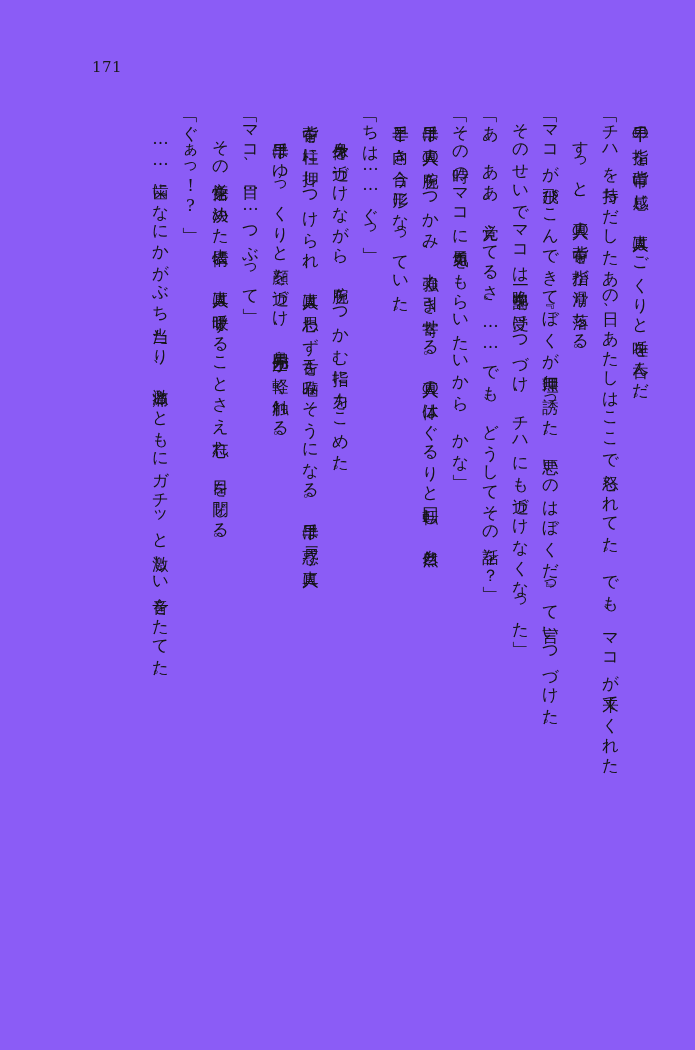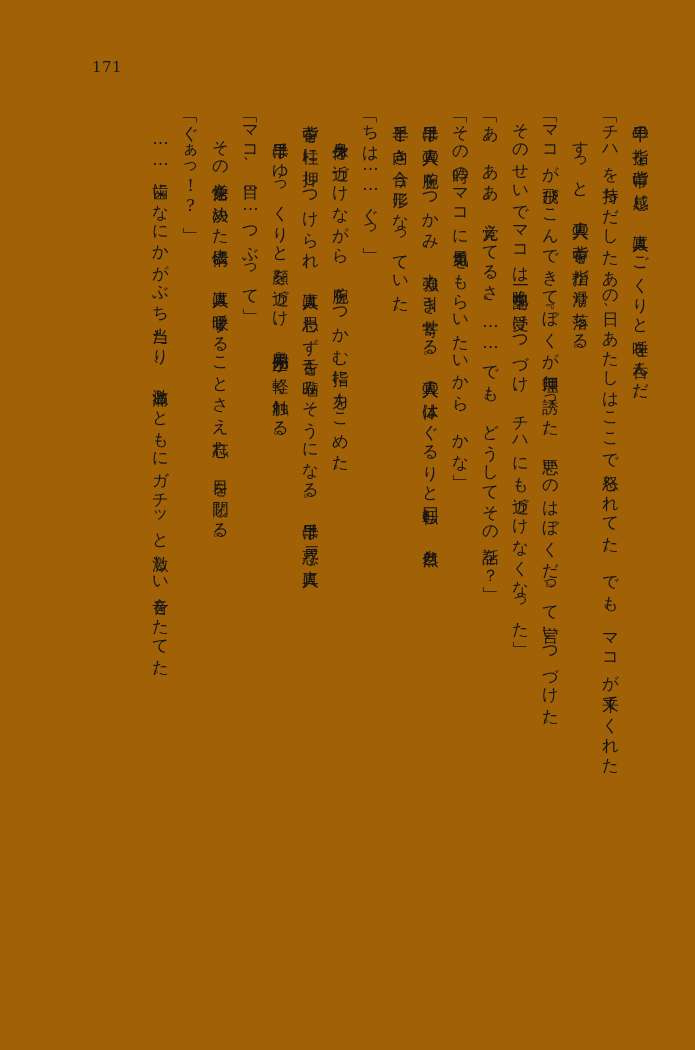--- a/index.html
+++ b/index.html
@@ -11,21 +11,21 @@
     width: 695px;
     height: 1050px;
     font-family: "DejaVu Serif", "Liberation Serif", serif;
     color: #111111;
     overflow: hidden;
   }
   .page {
     position: relative;
     width: 695px;
     height: 1050px;
-    background: #a16207;
+    background: #8b5cf6;
   }
   .page-number {
     position: absolute;
     top: 58px;
     left: 92px;
     font-size: 15px;
     letter-spacing: 0.5px;
     color: #1a1a1a;
     font-family: "DejaVu Serif", "Liberation Serif", serif;
   }

